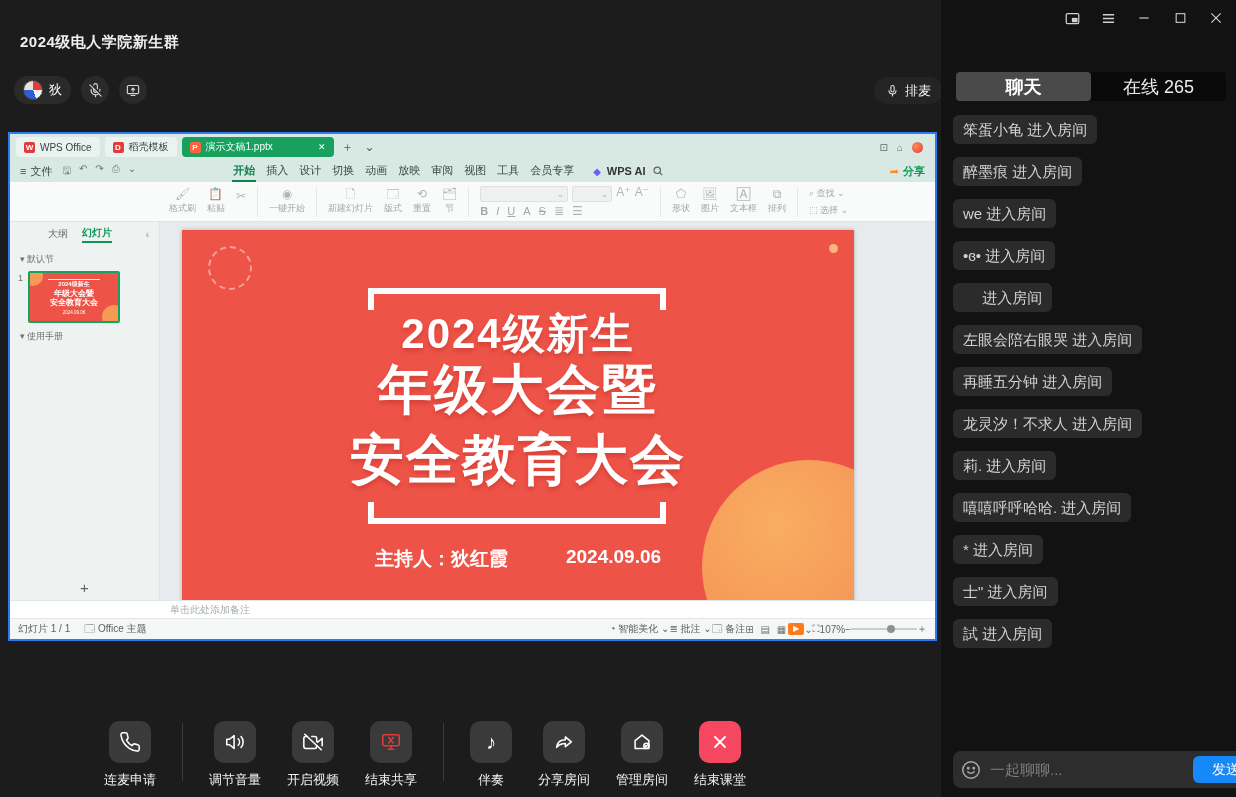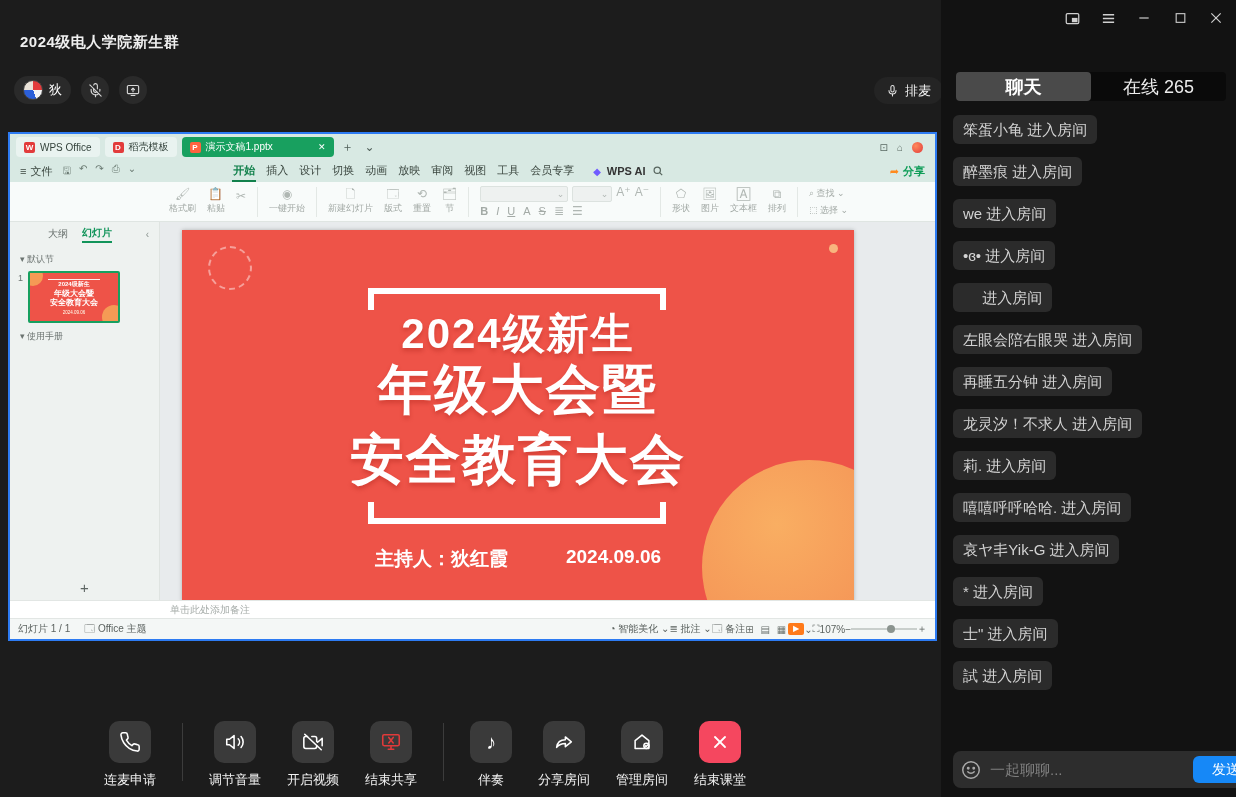--- a/index.html
+++ b/index.html
@@ -477,21 +477,20 @@
     <div class="bubble">笨蛋小龟 进入房间</div>
     <div class="bubble">醉墨痕 进入房间</div>
     <div class="bubble">we 进入房间</div>
     <div class="bubble">•ɞ• 进入房间</div>
     <div class="bubble">　 进入房间</div>
     <div class="bubble">左眼会陪右眼哭 进入房间</div>
     <div class="bubble">再睡五分钟 进入房间</div>
     <div class="bubble">龙灵汐！不求人 进入房间</div>
     <div class="bubble">莉. 进入房间</div>
     <div class="bubble">嘻嘻呼呼哈哈. 进入房间</div>
-    <div class="bubble">哀ヤ丯Yik-G 进入房间</div>
     <div class="bubble">* 进入房间</div>
     <div class="bubble">士" 进入房间</div>
     <div class="bubble">試 进入房间</div>
   </div>
   <div class="chat-input-row">
     <svg width="22" height="22" viewBox="0 0 24 24" fill="none" stroke="#a9a9a9" stroke-width="1.6" stroke-linecap="round">
         <circle cx="12" cy="12" r="9"></circle>
         <circle cx="9" cy="10" r="0.8" fill="#a9a9a9"></circle>
         <circle cx="15" cy="10" r="0.8" fill="#a9a9a9"></circle>
         <path d="M8.5 14a4.6 4.6 0 0 0 7 0"></path>

